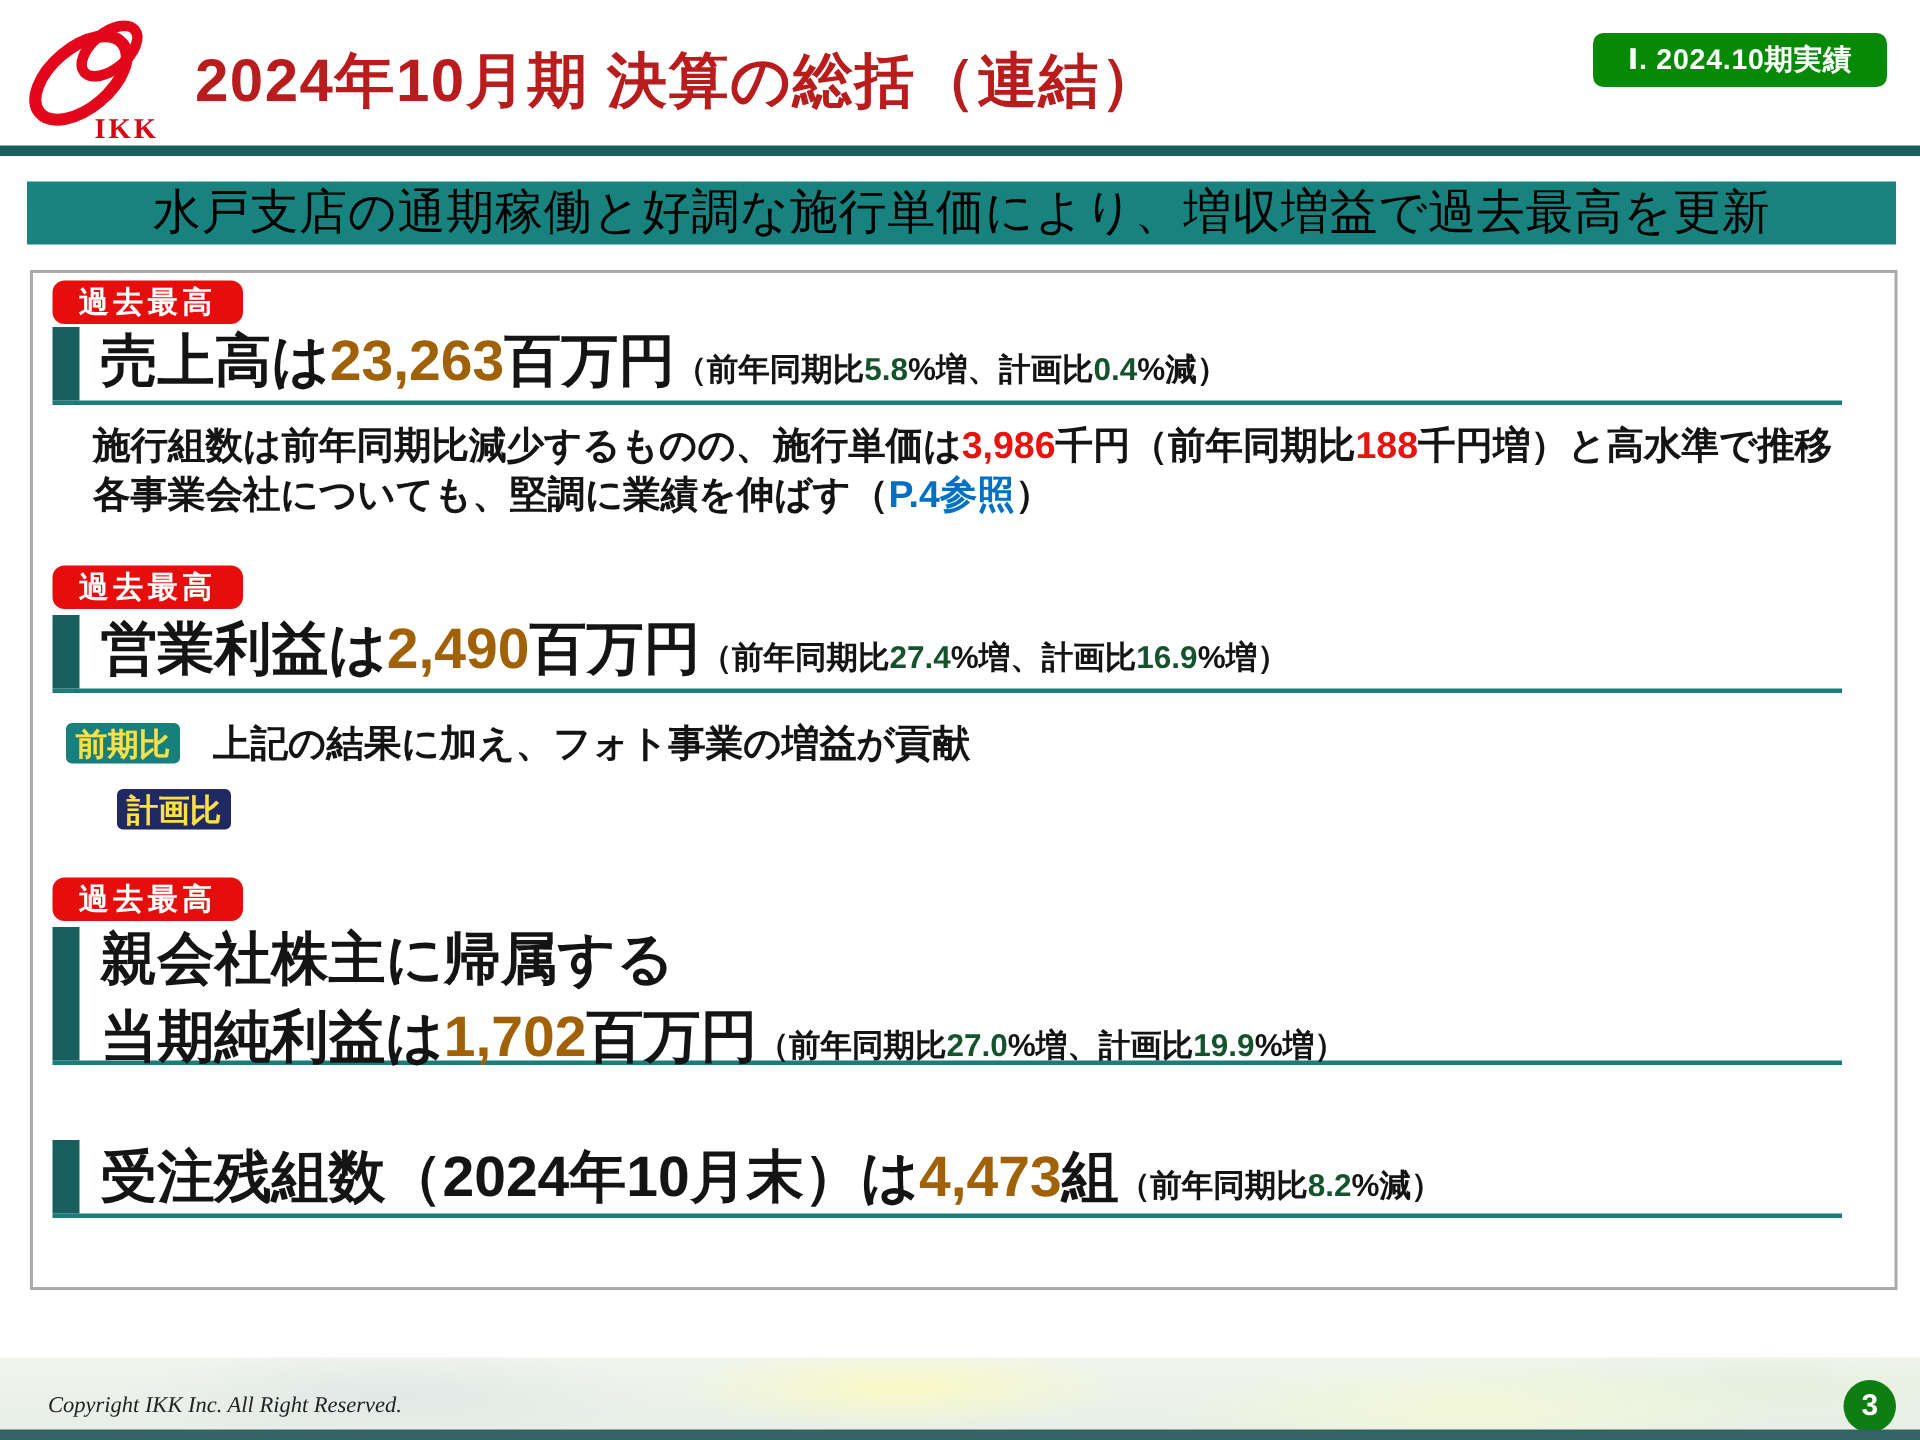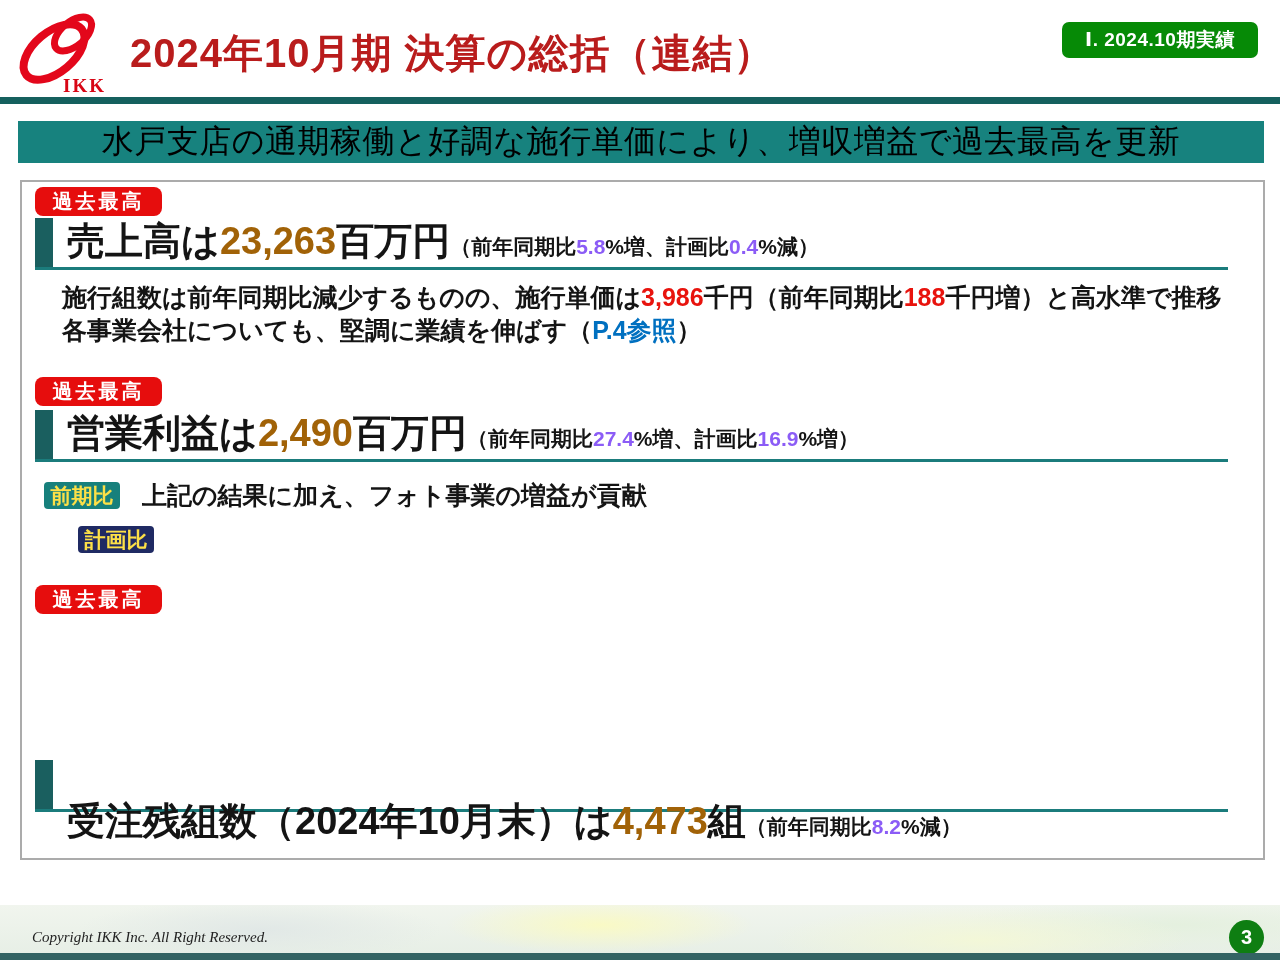--- a/index.html
+++ b/index.html
@@ -43,26 +43,26 @@
   }
   .hl .bar{position:absolute;left:0;top:0;bottom:0;width:18px;background:#1A5F5F;}
   .hl .hl-text{margin-left:32px;white-space:nowrap;}
   .hl1{top:36px;height:49px;}
   .hl1 .hl-text{line-height:47px;}
   .hl2{top:228px;height:49px;}
   .hl2 .hl-text{line-height:47px;}
   .hl3{top:436px;height:89px;}
   .hl3 .hl-text{line-height:44px;}
   .hl4{top:578px;height:49px;}
-  .hl4 .hl-text{line-height:67px;margin-top:28px;}
+  .hl4 .hl-text{line-height:51px;}
   
   .sg-b{font-size:38px;font-weight:bold;color:#141414;}
   .sg-br{font-size:38px;font-weight:bold;color:#a16207;}
   .sg-s{font-size:21px;font-weight:bold;color:#141414;}
-  .sg-sr{font-size:21px;font-weight:bold;color:#8b5cf6;}
+  .sg-sr{font-size:21px;font-weight:bold;color:#14532d;}
   
   .bodytext{
     position:absolute;left:40px;top:99px;width:1160px;
     font-size:25px;font-weight:600;color:#141414;line-height:33px;white-space:nowrap;
   }
   .sg-t{color:#141414;}
   .sg-tr{color:#E8130D;}
   .sg-tb{color:#0070C0;}
   
   .note-row{position:absolute;left:22px;display:flex;align-items:center;}
@@ -134,20 +134,27 @@
 
   <div class="note-row r1">
     <div class="note-badge teal">前期比</div>
     <div class="note-text">上記の結果に加え、フォト事業の増益が貢献</div>
   </div>
   <div class="note-row r2">
     <div class="note-badge navy">計画比</div>
   </div>
 
   <div class="badge-record" style="left:13px;top:403px;">過去最高</div>
+  <div class="hl hl3">
+    <div class="bar"></div>
+    <div class="hl-text">
+      <div><span class="sg-b">親会社株主に帰属する</span></div>
+      <div><span class="sg-b">当期純利益は</span><span class="sg-br">1,702</span><span class="sg-b">百万円</span><span class="sg-s">（前年同期比</span><span class="sg-sr">27.0</span><span class="sg-s">%増、計画比</span><span class="sg-sr">19.9</span><span class="sg-s">%増）</span></div>
+    </div>
+  </div>
 
   <div class="hl hl4">
     <div class="bar"></div>
     <div class="hl-text"><span class="sg-b">受注残組数（2024年10月末）は</span><span class="sg-br">4,473</span><span class="sg-b">組</span><span class="sg-s">（前年同期比</span><span class="sg-sr">8.2</span><span class="sg-s">%減）</span></div>
   </div>
 
 </div>
 
 <div class="watermark"></div>
 <div class="copyright">Copyright IKK Inc. All Right Reserved.</div>

